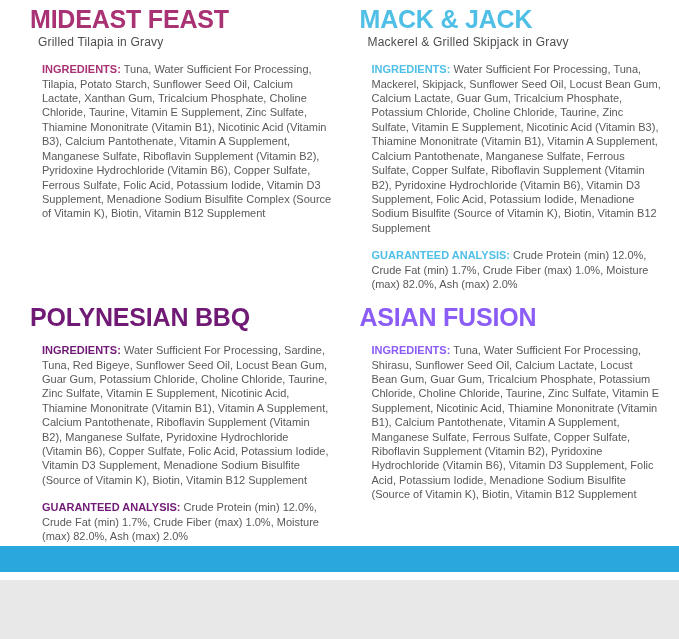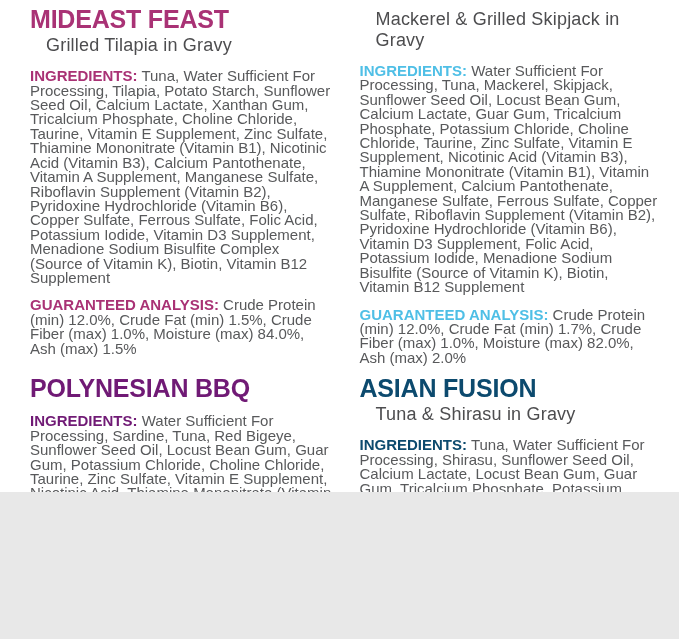--- a/index.html
+++ b/index.html
@@ -1,82 +1,81 @@
 <!DOCTYPE html>
 <html><head>
 <meta charset="utf-8">
 <style>
   html,body{margin:0;padding:0;background:#e8e8e8;}
   .sheet{
-    width:679px;height:492px;background:#ffffff;position:relative;
+    width:679px;height:580px;background:#ffffff;position:relative;
     font-family:"Liberation Sans",sans-serif;overflow:hidden;
     display:flex;flex-direction:column;box-sizing:border-box;
   }
   .cards{
     flex:1 1 auto;
     display:grid;grid-template-columns:1fr 1fr;
     column-gap:28px;row-gap:10px;
     padding:6px 18px 0 30px;
     box-sizing:border-box;
   }
   .card{min-width:0;}
   .product-title{
     margin:0;font-size:25px;font-weight:800;letter-spacing:-0.2px;
     font-family:"Liberation Sans",sans-serif;line-height:1.05;
   }
   .product-subtitle{
-    margin:3px 0 0 16px;font-size:18px;color:#4d4d4f;letter-spacing:0.2px;
+    margin:3px 0 0 8px;font-size:12px;color:#4d4d4f;letter-spacing:0.2px;
   }
   .para{
-    margin:13px 0 0 0;font-size:15px;line-height:14.4px;color:#58595b;
+    margin:13px 0 0 12px;font-size:11px;line-height:14.4px;color:#58595b;
   }
   .para .lbl{font-weight:700;}
   
   .accent-berry{color:#a93275;}
   .accent-sky{color:#4fbfe6;}
   .accent-purple{color:#701a75;}
-  .accent-raspberry{color:#0c4a6e;}
+  .accent-raspberry{color:#8b5cf6;}
   .banner{
     flex:0 0 auto;
     background:#29a8dd;color:#ffffff;
     margin:0 0 8px 0;
     padding:13px 18px;
     box-sizing:border-box;
     display:flex;align-items:center;justify-content:center;
     text-align:center;
   }
 </style>
 </head>
 <body>
 
 <div class="sheet">
   <div class="cards">
 
     <section class="card">
       <h1 class="product-title accent-berry">MIDEAST FEAST</h1>
       <p class="product-subtitle">Grilled Tilapia in Gravy</p>
       <p class="para"><span class="lbl accent-berry">INGREDIENTS:</span> <span>Tuna, Water Sufficient For Processing, Tilapia, Potato Starch, Sunflower Seed Oil, Calcium Lactate, Xanthan Gum, Tricalcium Phosphate, Choline Chloride, Taurine, Vitamin E Supplement, Zinc Sulfate, Thiamine Mononitrate (Vitamin B1), Nicotinic Acid (Vitamin B3), Calcium Pantothenate, Vitamin A Supplement, Manganese Sulfate, Riboflavin Supplement (Vitamin B2), Pyridoxine Hydrochloride (Vitamin B6), Copper Sulfate, Ferrous Sulfate, Folic Acid, Potassium Iodide, Vitamin D3 Supplement, Menadione Sodium Bisulfite Complex (Source of Vitamin K), Biotin, Vitamin B12 Supplement</span></p>
-      <p class="para"><span class="lbl accent-berry">GUARANTEED ANALYSIS:</span> <span>Crude Protein (min) 12.0%, Crude Fat (min) 1.5%, Crude Fiber (max) 1.0%, Moisture (max) 84.0%, Ash (max) 1.5%</span></p>
     </section>
 
     <section class="card">
+      <h1 class="product-title accent-sky">MACK &amp; JACK</h1>
       <p class="product-subtitle">Mackerel &amp; Grilled Skipjack in Gravy</p>
       <p class="para"><span class="lbl accent-sky">INGREDIENTS:</span> <span>Water Sufficient For Processing, Tuna, Mackerel, Skipjack, Sunflower Seed Oil, Locust Bean Gum, Calcium Lactate, Guar Gum, Tricalcium Phosphate, Potassium Chloride, Choline Chloride, Taurine, Zinc Sulfate, Vitamin E Supplement, Nicotinic Acid (Vitamin B3), Thiamine Mononitrate (Vitamin B1), Vitamin A Supplement, Calcium Pantothenate, Manganese Sulfate, Ferrous Sulfate, Copper Sulfate, Riboflavin Supplement (Vitamin B2), Pyridoxine Hydrochloride (Vitamin B6), Vitamin D3 Supplement, Folic Acid, Potassium Iodide, Menadione Sodium Bisulfite (Source of Vitamin K), Biotin, Vitamin B12 Supplement</span></p>
       <p class="para"><span class="lbl accent-sky">GUARANTEED ANALYSIS:</span> <span>Crude Protein (min) 12.0%, Crude Fat (min) 1.7%, Crude Fiber (max) 1.0%, Moisture (max) 82.0%, Ash (max) 2.0%</span></p>
     </section>
 
     <section class="card">
       <h1 class="product-title accent-purple">POLYNESIAN BBQ</h1>
       <p class="para"><span class="lbl accent-purple">INGREDIENTS:</span> <span>Water Sufficient For Processing, Sardine, Tuna, Red Bigeye, Sunflower Seed Oil, Locust Bean Gum, Guar Gum, Potassium Chloride, Choline Chloride, Taurine, Zinc Sulfate, Vitamin E Supplement, Nicotinic Acid, Thiamine Mononitrate (Vitamin B1), Vitamin A Supplement, Calcium Pantothenate, Riboflavin Supplement (Vitamin B2), Manganese Sulfate, Pyridoxine Hydrochloride (Vitamin B6), Copper Sulfate, Folic Acid, Potassium Iodide, Vitamin D3 Supplement, Menadione Sodium Bisulfite (Source of Vitamin K), Biotin, Vitamin B12 Supplement</span></p>
       <p class="para"><span class="lbl accent-purple">GUARANTEED ANALYSIS:</span> <span>Crude Protein (min) 12.0%, Crude Fat (min) 1.7%, Crude Fiber (max) 1.0%, Moisture (max) 82.0%, Ash (max) 2.0%</span></p>
     </section>
 
     <section class="card">
       <h1 class="product-title accent-raspberry">ASIAN FUSION</h1>
-      <p class="product-subtitle">Tuna &amp; Shirasu in Gravy</p>
       <p class="para"><span class="lbl accent-raspberry">INGREDIENTS:</span> <span>Tuna, Water Sufficient For Processing, Shirasu, Sunflower Seed Oil, Calcium Lactate, Locust Bean Gum, Guar Gum, Tricalcium Phosphate, Potassium Chloride, Choline Chloride, Taurine, Zinc Sulfate, Vitamin E Supplement, Nicotinic Acid, Thiamine Mononitrate (Vitamin B1), Calcium Pantothenate, Vitamin A Supplement, Manganese Sulfate, Ferrous Sulfate, Copper Sulfate, Riboflavin Supplement (Vitamin B2), Pyridoxine Hydrochloride (Vitamin B6), Vitamin D3 Supplement, Folic Acid, Potassium Iodide, Menadione Sodium Bisulfite (Source of Vitamin K), Biotin, Vitamin B12 Supplement</span></p>
     </section>
 
   </div>
 
   <div class="banner">
     
   </div>
 </div>
 

